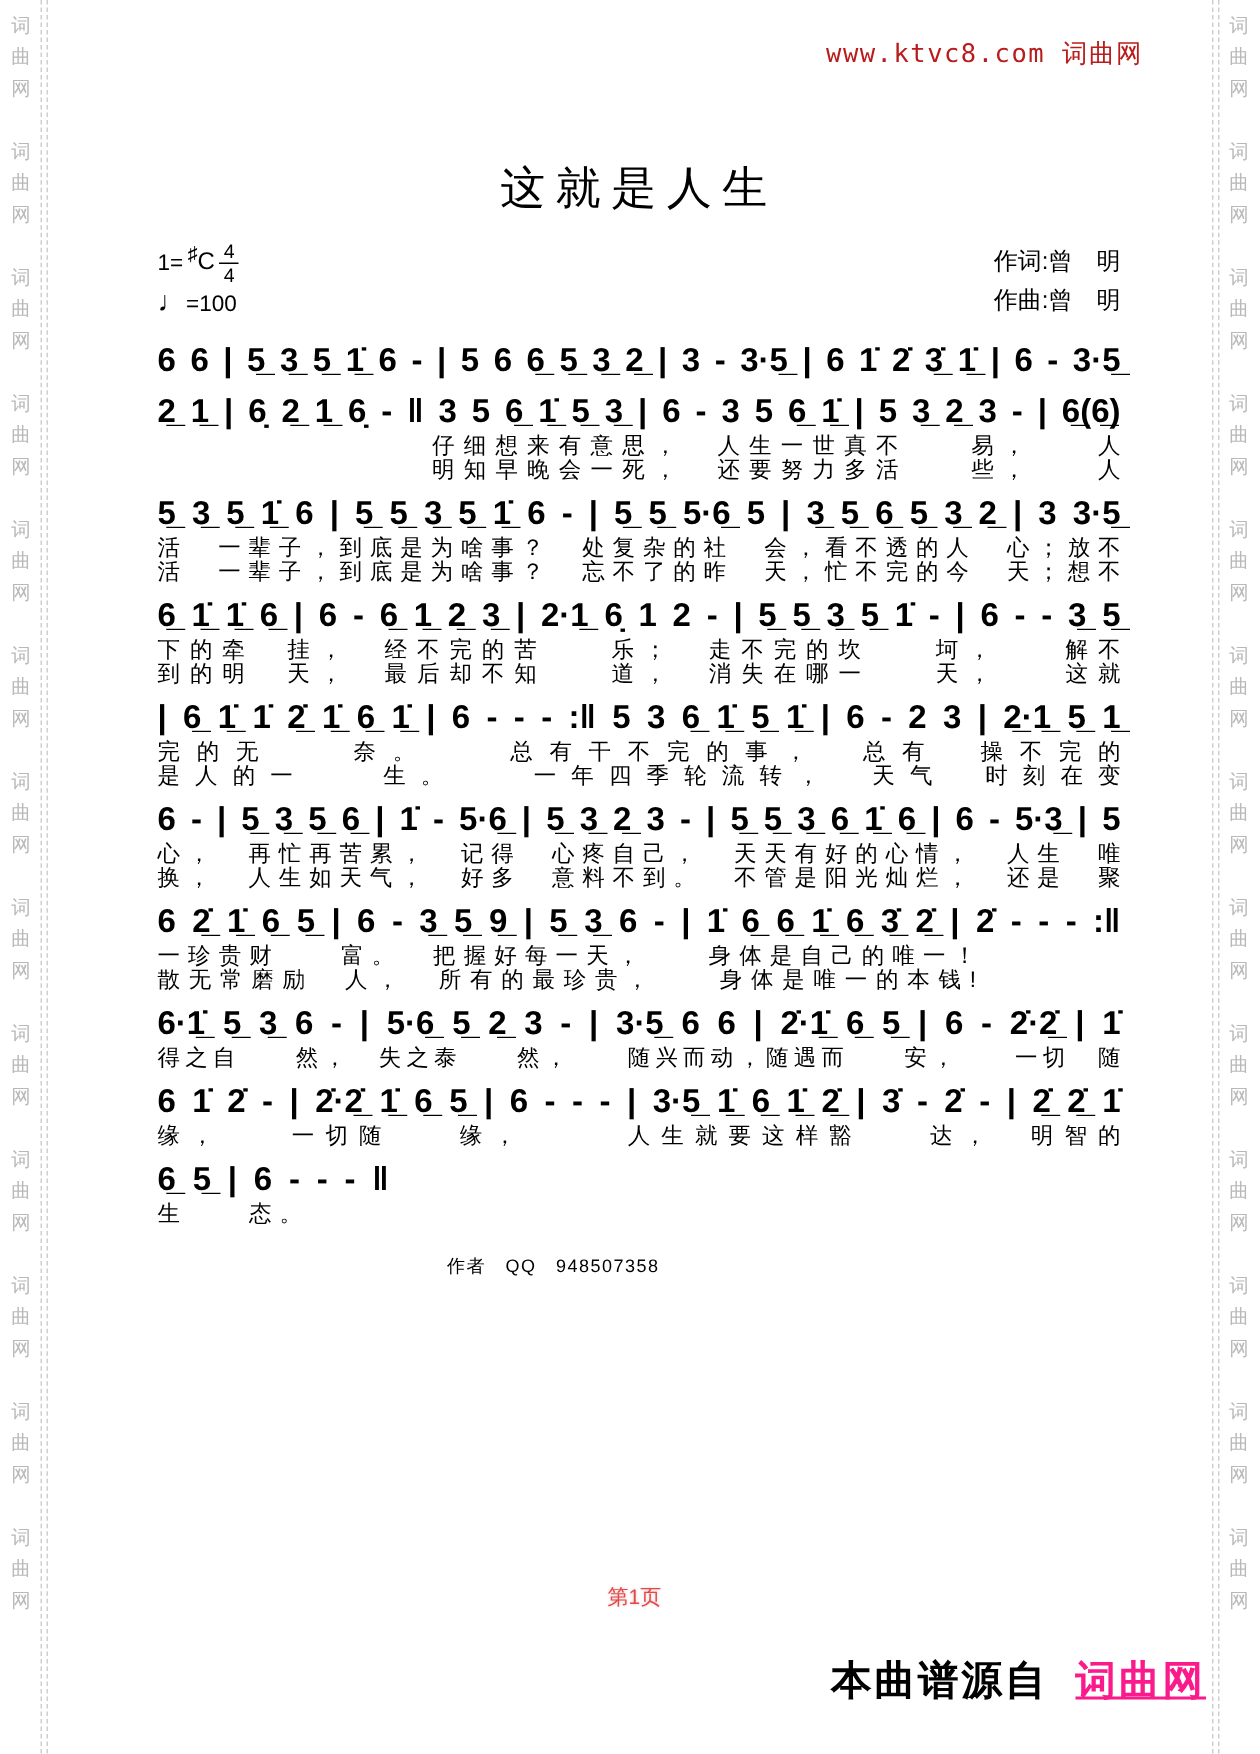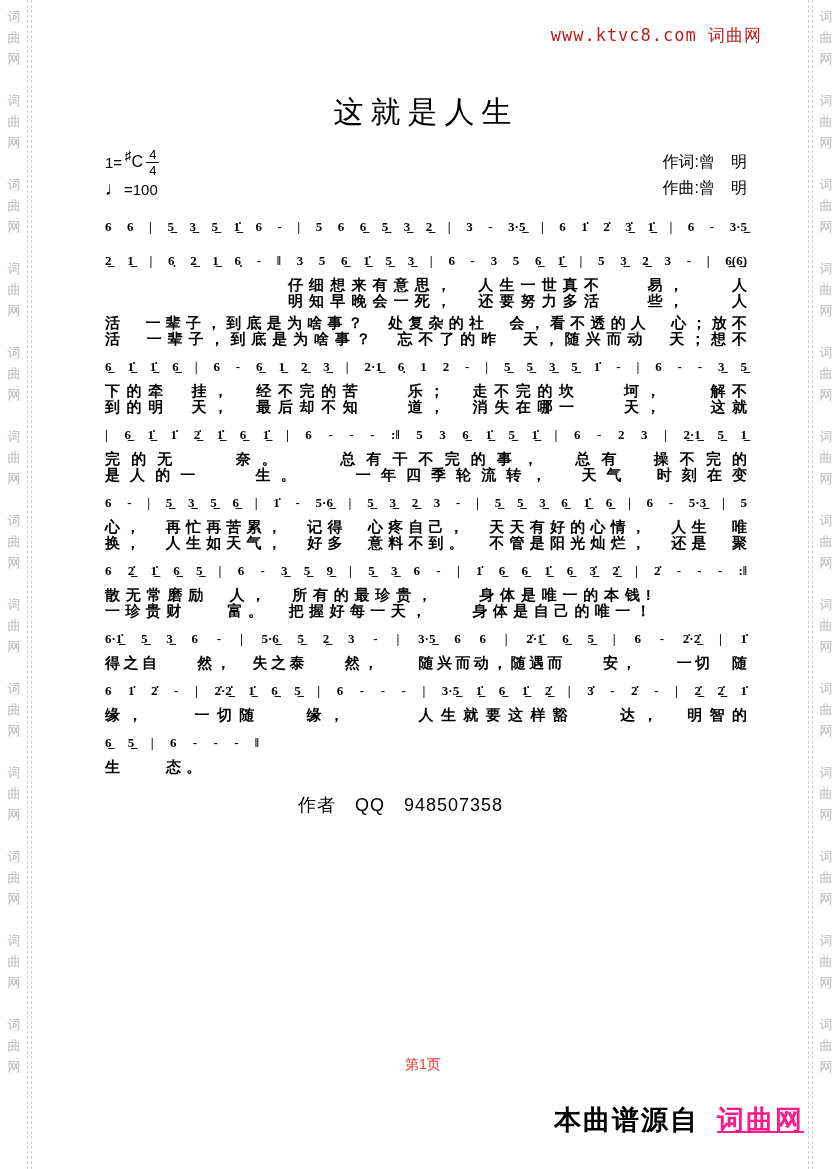--- a/index.html
+++ b/index.html
@@ -20,49 +20,49 @@
   
   .site{
     position:absolute;top:24px;right:78px;
     font-family:"DejaVu Sans Mono",monospace;font-size:17px;color:#b91c1c;
     letter-spacing:1px;
   }
   
   .score{position:absolute;left:105px;top:88px;width:642px;}
   .title{
     text-align:center;font-family:"DejaVu Serif",serif;
-    font-size:30px;font-weight:500;letter-spacing:7px;margin:4px 0 16px 0;
+    font-size:30px;font-weight:500;letter-spacing:7px;margin:17px 0 16px 0;
   }
   .meta{display:flex;justify-content:space-between;align-items:flex-start;margin:0 0 12px 0;}
   .keysig{font-size:15px;}
   .key-line{display:flex;align-items:center;height:26px;}
   .sharp{font-size:13px;position:relative;top:-7px;font-weight:bold;margin-left:3px;}
   .keyletter{font-size:16px;}
   .frac{display:inline-block;text-align:center;font-size:13px;line-height:13px;margin-left:3px;vertical-align:middle;}
   .frac .top{display:block;border-bottom:1px solid #000;padding:0 3px 1px;}
   .frac .bot{display:block;padding-top:1px;}
   .tempo{font-size:15px;margin-top:3px;}
   .note-glyph{font-size:19px;}
   .credits{text-align:center;font-size:16px;line-height:26px;}
   
   .sys{margin-bottom:6px;}
   .music{
-    font-family:Liberation Serif, serif;font-weight:bold;font-size:13px;
+    font-family:Liberation Sans, sans-serif;font-weight:bold;font-size:22px;
     line-height:28px;text-align:justify;text-align-last:justify;
   }
-  .lyrics{margin-top:2px;font-weight:bold;}
+  .lyrics{margin-top:2px;}
   .lyric{
     font-size:15px;line-height:16px;
     text-align:justify;text-align-last:justify;
   }
   .indent{margin-left:28.5%;}
   .w85{width:85%;}
   .w24{width:24%;}
   .w15{width:15%;}
-  .qq{margin:18px 0 14px 193px;font-size:18px;letter-spacing:1px;}
+  .qq{margin:18px 0 14px 193px;font-size:12px;letter-spacing:1px;}
   
   .pageno{position:absolute;left:405px;top:1056px;font-size:14px;color:#ef4444;text-shadow:0 0 2px #c9c9c9;}
   .footer{position:absolute;top:1102px;right:36px;font-size:27px;font-weight:bold;letter-spacing:2px;}
   .brand{margin-left:18px;text-decoration:underline;}
 </style>
 </head>
 <body>
 
 <div class="wm wm-left">词
 曲
@@ -204,23 +204,24 @@
 
   <div class="sys">
     <div class="music">2̲ 1̲ | 6̣ 2̲ 1̲ 6̣ - ‖ 3 5 6̲ 1̲̇ 5̲ 3̲ | 6 - 3 5 6̲ 1̲̇ | 5 3̲ 2̲ 3 - | 6̲(6̲)</div>
     <div class="lyrics indent">
       <div class="lyric">仔细想来有意思，　人生一世真不　　易，　　人</div>
       <div class="lyric">明知早晚会一死，　还要努力多活　　些，　　人</div>
     </div>
   </div>
 
   <div class="sys">
+    <div class="music">5̲ 3̲ 5̲ 1̲̇ 6 | 5̲ 5̲ 3̲ 5̲ 1̲̇ 6 - | 5̲ 5̲ 5·6̲ 5 | 3̲ 5̲ 6̲ 5̲ 3̲ 2̲ | 3 3·5̲</div>
     <div class="lyrics">
       <div class="lyric">活　一辈子，到底是为啥事？　处复杂的社　会，看不透的人　心；放不</div>
-      <div class="lyric">活　一辈子，到底是为啥事？　忘不了的昨　天，随兴而动　天；想不</div>
+      <div class="lyric">活　一辈子，到底是为啥事？　忘不了的昨　天，忙不完的今　天；想不</div>
     </div>
   </div>
 
   <div class="sys">
     <div class="music">6̲ 1̲̇ 1̲̇ 6̲ | 6 - 6̲ 1̲ 2̲ 3̲ | 2·1̲ 6̣ 1 2 - | 5̲ 5̲ 3̲ 5̲ 1̇ - | 6 - - 3̲ 5̲</div>
     <div class="lyrics">
       <div class="lyric">下的牵　挂，　经不完的苦　　乐；　走不完的坎　　坷，　　解不</div>
       <div class="lyric">到的明　天，　最后却不知　　道，　消失在哪一　　天，　　这就</div>
     </div>
   </div>
@@ -237,22 +238,22 @@
     <div class="music">6 - | 5̲ 3̲ 5̲ 6̲ | 1̇ - 5·6̲ | 5̲ 3̲ 2̲ 3 - | 5̲ 5̲ 3̲ 6̲ 1̲̇ 6̲ | 6 - 5·3̲ | 5</div>
     <div class="lyrics">
       <div class="lyric">心，　再忙再苦累，　记得　心疼自己，　天天有好的心情，　人生　唯</div>
       <div class="lyric">换，　人生如天气，　好多　意料不到。　不管是阳光灿烂，　还是　聚</div>
     </div>
   </div>
 
   <div class="sys">
     <div class="music">6 2̲̇ 1̲̇ 6̲ 5̲ | 6 - 3̲ 5̲ 9̲ | 5̲ 3̲ 6 - | 1̇ 6̲ 6̲ 1̲̇ 6̲ 3̲̇ 2̲̇ | 2̇ - - - :‖</div>
     <div class="lyrics w85">
+      <div class="lyric">一珍贵财　　富。　把握好每一天，　　身体是自己的唯一！</div>
       <div class="lyric">散无常磨励　人，　所有的最珍贵，　　身体是唯一的本钱!</div>
-      <div class="lyric">一珍贵财　　富。　把握好每一天，　　身体是自己的唯一！</div>
     </div>
   </div>
 
   <div class="sys">
     <div class="music">6·1̲̇ 5̲ 3̲ 6 - | 5·6̲ 5̲ 2̲ 3 - | 3·5̲ 6 6 | 2̇·1̲̇ 6̲ 5̲ | 6 - 2̇·2̲̇ | 1̇</div>
     <div class="lyrics">
       <div class="lyric">得之自　　然，　失之泰　　然，　　随兴而动，随遇而　　安，　　一切　随</div>
     </div>
   </div>
 

